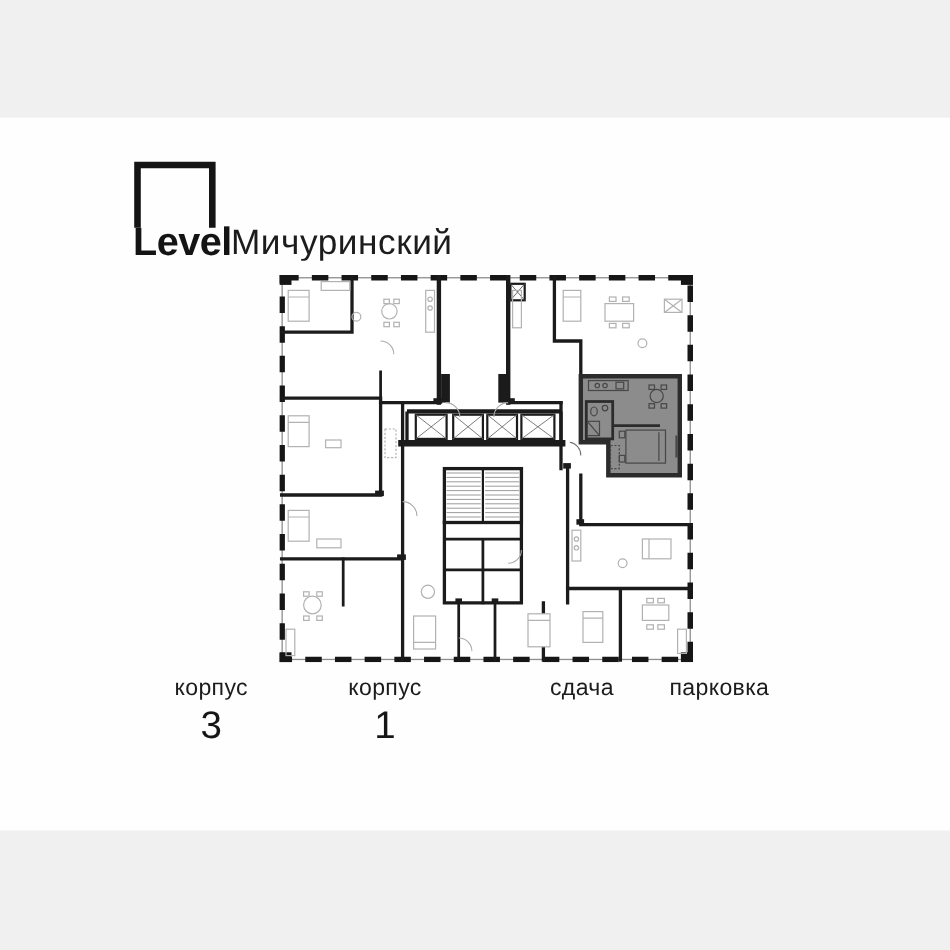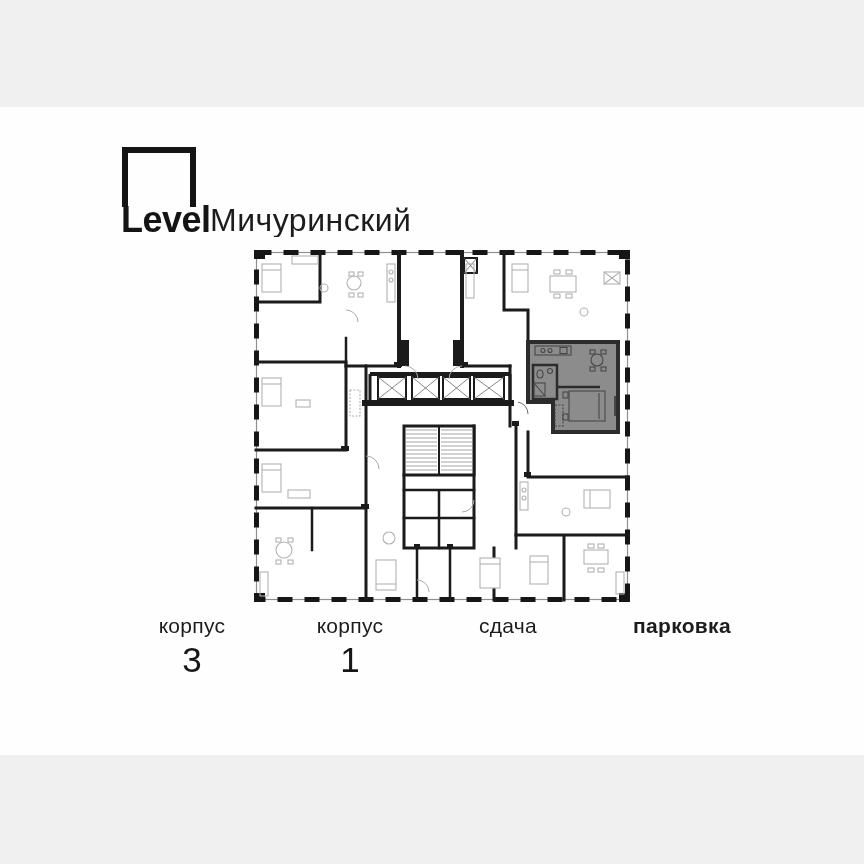--- a/index.html
+++ b/index.html
@@ -16,22 +16,22 @@
   
   .logo{position:absolute;left:120px;top:145px;width:300px;height:92px;}
   
   .plan{position:absolute;left:254px;top:250px;width:376px;height:352px;}
   
   .info{position:absolute;width:220px;text-align:center;top:613px;}
   .info .lbl{font-size:21px;letter-spacing:.3px;color:#1c1c1c;line-height:26px;}
   .info .val{font-size:35px;color:#161616;line-height:40px;margin-top:1px;}
   .info-1{left:82px;}
   .info-2{left:240px;}
-  .info-3{left:398px;}
-  .info-4{left:572px;font-weight:bold;}
+  .info-3{left:419px;}
+  .info-4{left:544px;}
   svg text{font-family:"Liberation Sans","DejaVu Sans",sans-serif;}
 </style>
 </head>
 <body>
 
 <div class="card"></div>
 
 <svg class="logo" viewBox="0 0 300 92">
   <path d="M5,62 L5,5 L73,5 L73,62" fill="none" stroke="#141414" stroke-width="6"></path>
   <text x="1" y="87" font-size="36" font-weight="bold" letter-spacing="-0.5" fill="#141414">Level</text>

